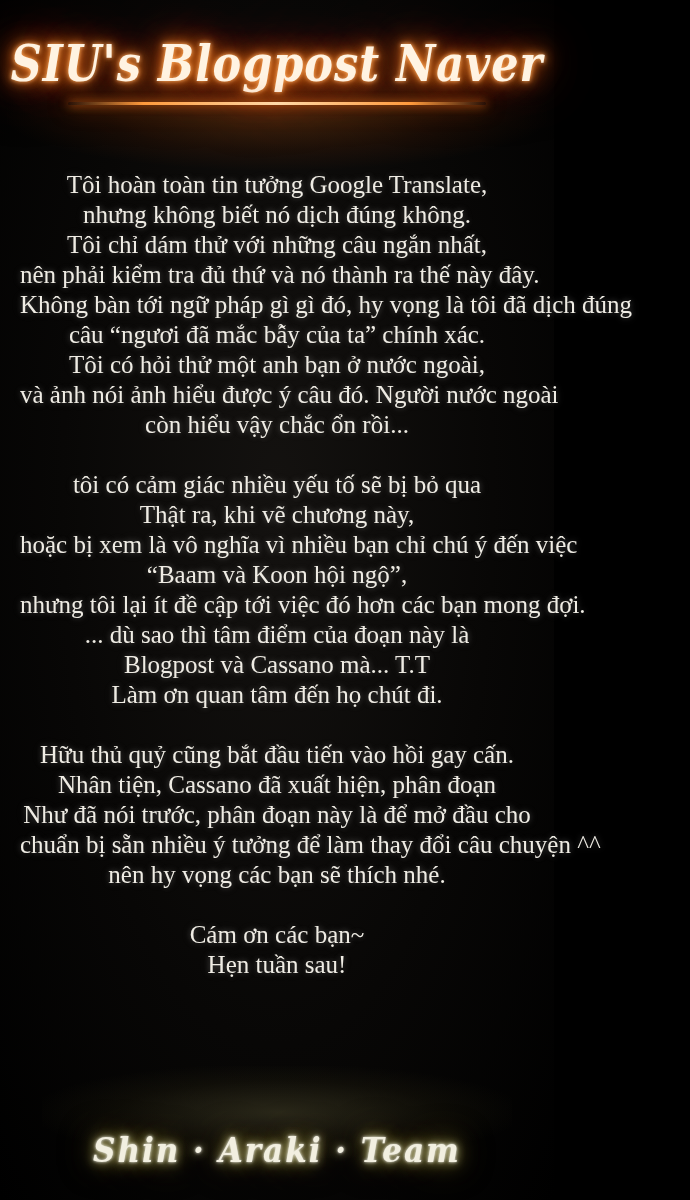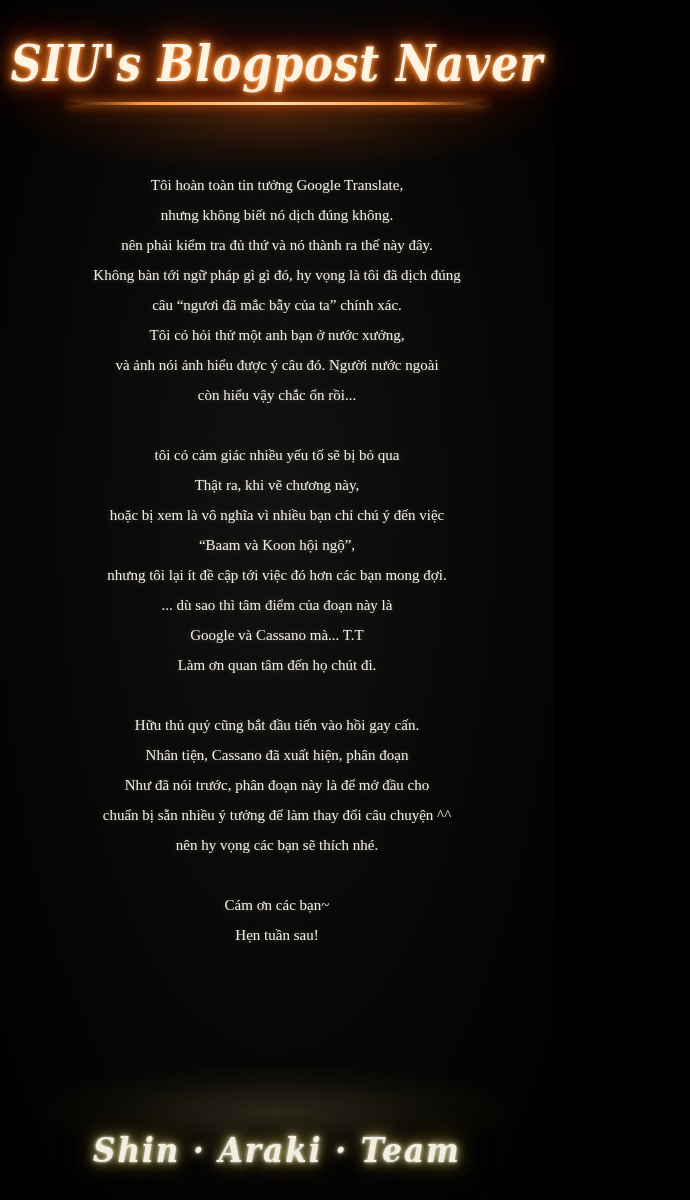--- a/index.html
+++ b/index.html
@@ -73,21 +73,21 @@
   
   .content {
     padding: 60px 20px 0 20px;
     text-align: center;
   }
   .para {
     margin: 0 0 30px 0;
   }
   .para:last-child { margin-bottom: 16px; }
   .line {
-    font-size: 15px;
+    font-size: 25px;
     line-height: 30px;
     color: #efece4;
     text-shadow: 0 0 6px rgba(255,255,255,0.28), 0 0 14px rgba(200,200,200,0.12);
     white-space: nowrap;
   }
 
   
   .footer {
     position: absolute;
     left: 0;
@@ -131,36 +131,37 @@
     <div class="header-glow"></div>
     <span class="header-title">SIU's Blogpost Naver</span>
     <div class="header-underline"></div>
   </div>
 
   <div class="content">
 
     <div class="para">
       <div class="line">Tôi hoàn toàn tin tưởng Google Translate,</div>
       <div class="line">nhưng không biết nó dịch đúng không.</div>
+      <div class="line">Tôi chỉ dám thử với những câu ngắn nhất,</div>
       <div class="line">nên phải kiểm tra đủ thứ và nó thành ra thế này đây.</div>
       <div class="line">Không bàn tới ngữ pháp gì gì đó, hy vọng là tôi đã dịch đúng</div>
       <div class="line">câu “ngươi đã mắc bẫy của ta” chính xác.</div>
-      <div class="line">Tôi có hỏi thử một anh bạn ở nước xưởng,</div>
+      <div class="line">Tôi có hỏi thử một anh bạn ở nước ngoài,</div>
       <div class="line">và ảnh nói ảnh hiểu được ý câu đó. Người nước ngoài</div>
       <div class="line">còn hiểu vậy chắc ổn rồi...</div>
     </div>
 
     <div class="para">
       <div class="line">tôi có cảm giác nhiều yếu tố sẽ bị bỏ qua</div>
       <div class="line">Thật ra, khi vẽ chương này,</div>
       <div class="line">hoặc bị xem là vô nghĩa vì nhiều bạn chỉ chú ý đến việc</div>
       <div class="line">“Baam và Koon hội ngộ”,</div>
       <div class="line">nhưng tôi lại ít đề cập tới việc đó hơn các bạn mong đợi.</div>
       <div class="line">... dù sao thì tâm điểm của đoạn này là</div>
-      <div class="line">Google và Cassano mà... T.T</div>
+      <div class="line">Blogpost và Cassano mà... T.T</div>
       <div class="line">Làm ơn quan tâm đến họ chút đi.</div>
     </div>
 
     <div class="para">
       <div class="line">Hữu thủ quỷ cũng bắt đầu tiến vào hồi gay cấn.</div>
       <div class="line">Nhân tiện, Cassano đã xuất hiện, phân đoạn</div>
       <div class="line">Như đã nói trước, phân đoạn này là để mở đầu cho</div>
       <div class="line">chuẩn bị sẵn nhiều ý tưởng để làm thay đổi câu chuyện ^^</div>
       <div class="line">nên hy vọng các bạn sẽ thích nhé.</div>
     </div>

